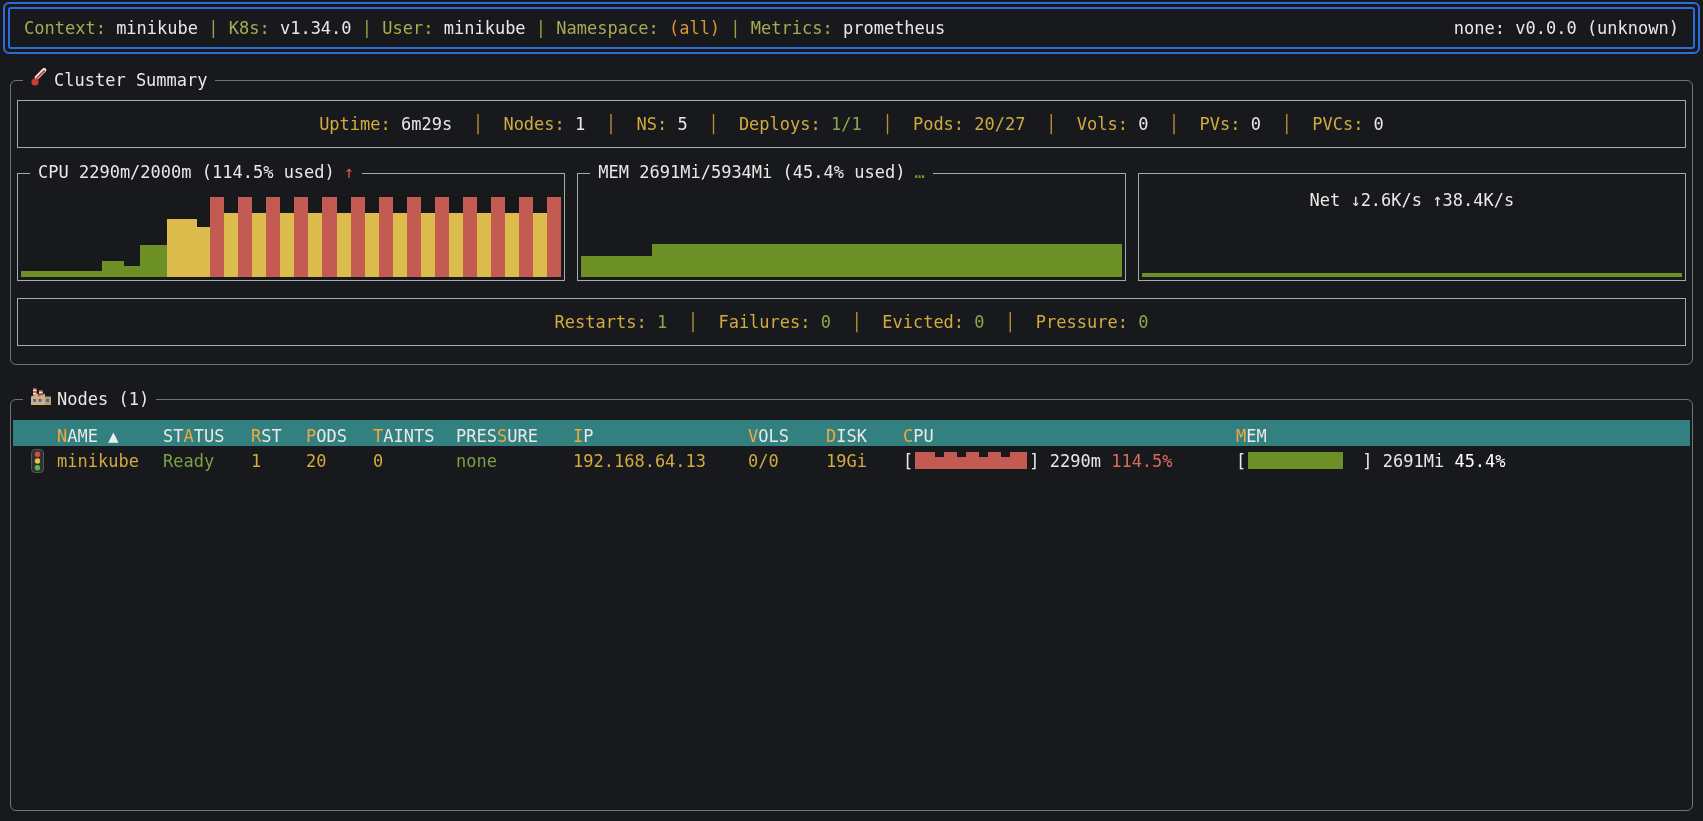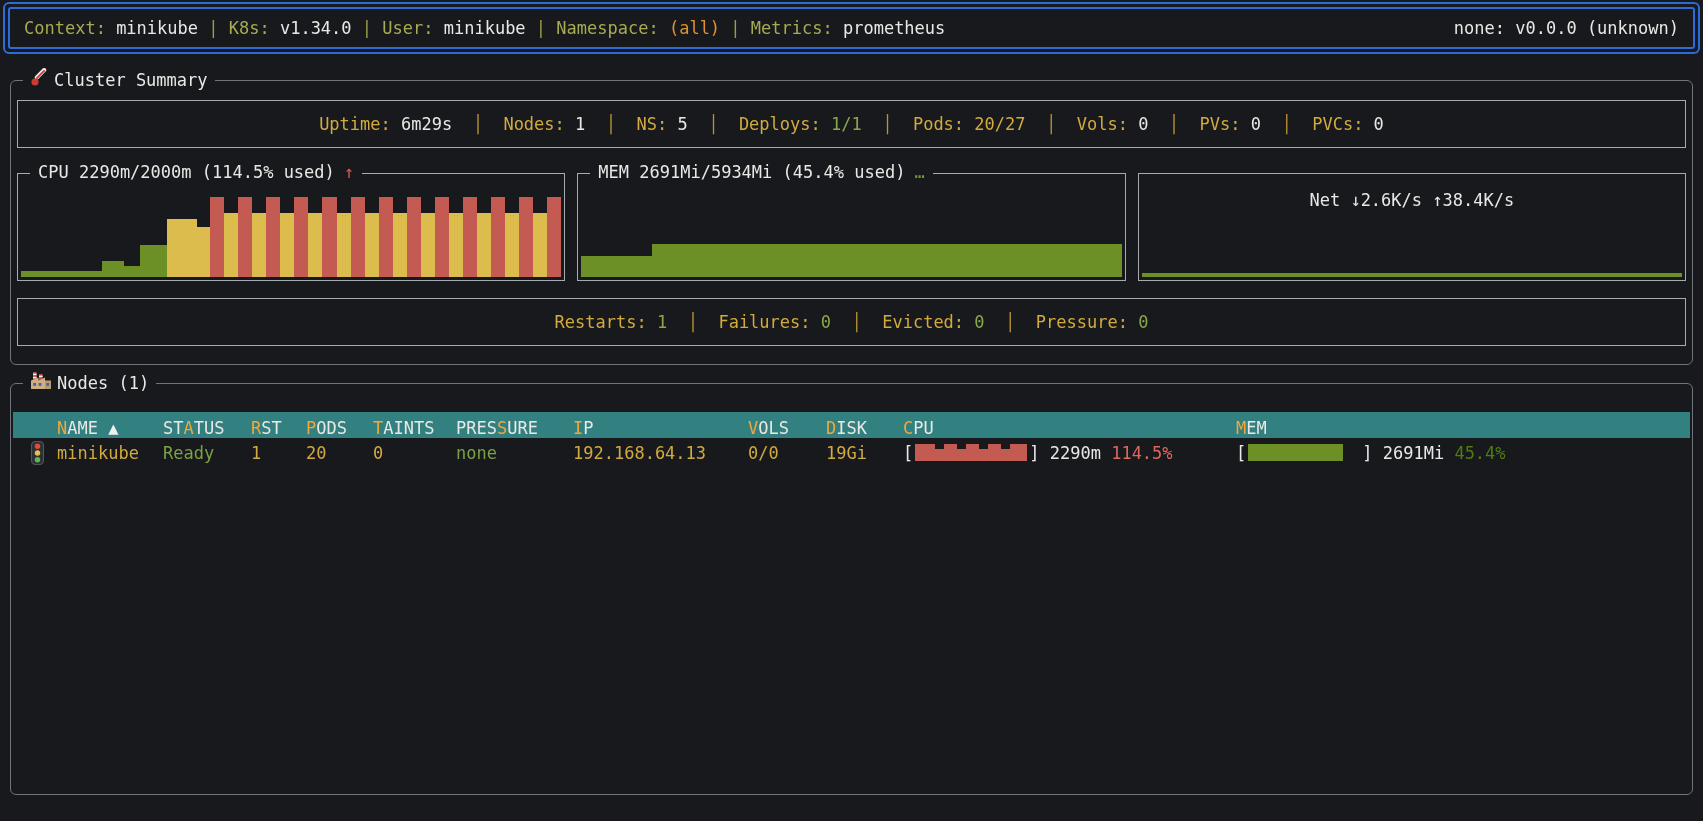--- a/index.html
+++ b/index.html
@@ -89,21 +89,21 @@
     height: 80px;
     display: flex;
     align-items: flex-end;
   }
   .seg { flex-shrink: 0; }
   .seg-green  { background: #6d9026; }
   .seg-yellow { background: #ddbc4e; }
   .seg-red    { background: #c45b52; }
 
   
-  #nodes-frame { margin-top: 18px; height: 412px; padding: 28px 2px; }
+  #nodes-frame { margin-top: 34px; height: 412px; padding: 20px 2px; }
   .table-header {
     display: flex;
     align-items: flex-end;
     background: #338080;
     height: 26px;
     padding-left: 8px;
     white-space: pre;
   }
   .table-header .th { flex-shrink: 0; overflow: hidden; }
   .hotkey { color: #f0a83c; }
@@ -127,21 +127,21 @@
   .fill { position: absolute; left: 0; top: 0; bottom: 0; }
   .fill-red   { background: #c45b52; }
   .fill-green { background: #6d9026; }
   .notched::after {
     content: "";
     position: absolute;
     left: 7px; right: 5px; top: 0; height: 5px;
     background: repeating-linear-gradient(90deg, transparent 0 13px, #17191d 13px 22px);
   }
   .pct-red { color: #dd685c; }
-  .pct-green { color: #4d7c0f; }
+  .pct-green { color: #ffffff; }
   .cell-gold { color: #d3aa3e; }
   .cell-green { color: #7ba144; }
   .icon-cell svg { display: block; }
 </style>
 </head>
 <body>
 
 <div class="topbar-outer">
   <div class="topbar-inner">
     <div class="topbar-line"><span class="lbl-olive">Context: </span><span class="val-white">minikube</span><span class="sep-olive"> | </span><span class="lbl-olive">K8s: </span><span class="val-white">v1.34.0</span><span class="sep-olive"> | </span><span class="lbl-olive">User: </span><span class="val-white">minikube</span><span class="sep-olive"> | </span><span class="lbl-olive">Namespace: </span><span class="val-orange">(all)</span><span class="sep-olive"> | </span><span class="lbl-olive">Metrics: </span><span class="val-white">prometheus</span></div>

